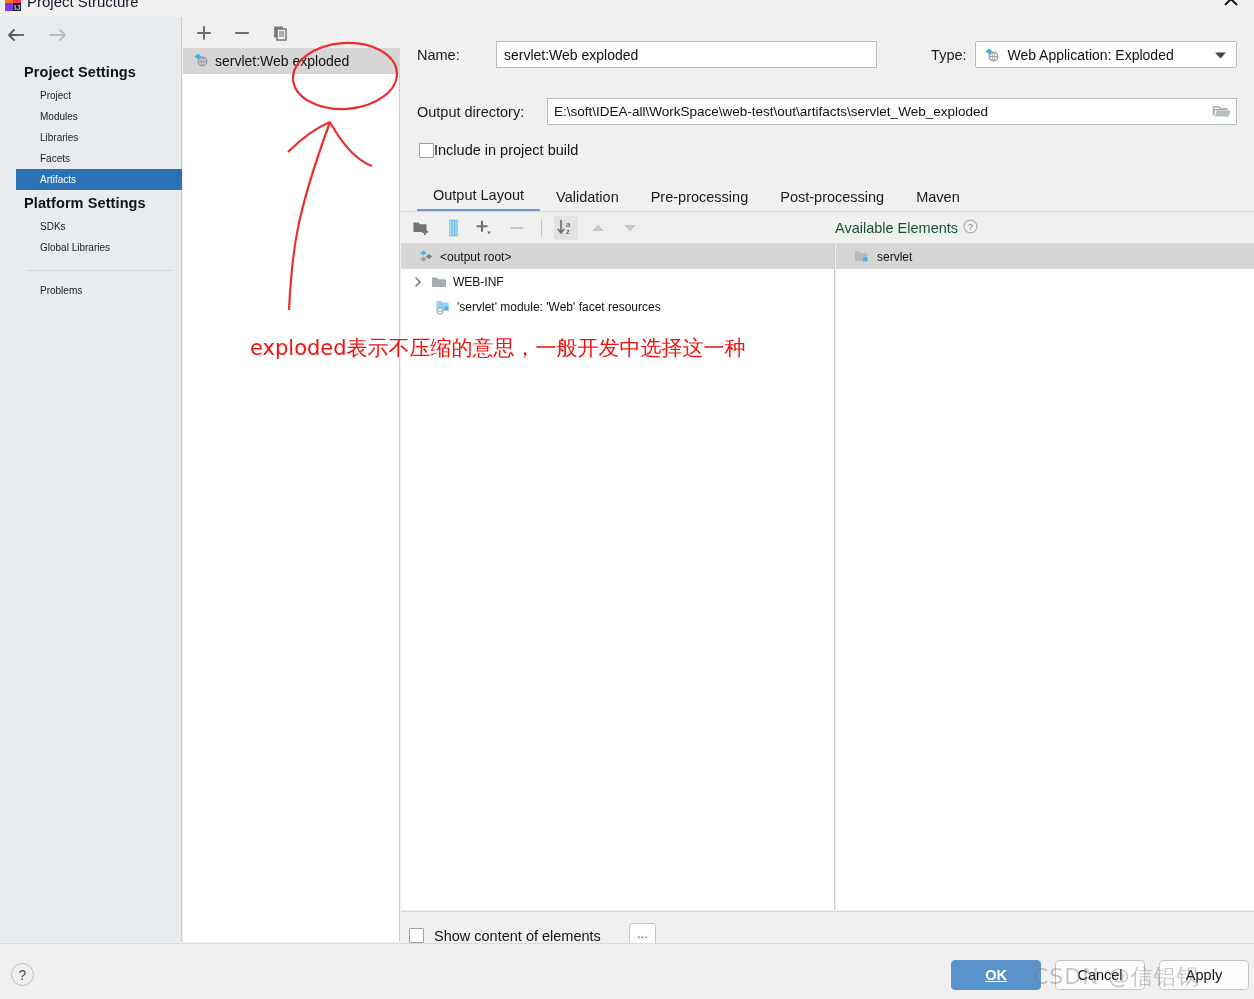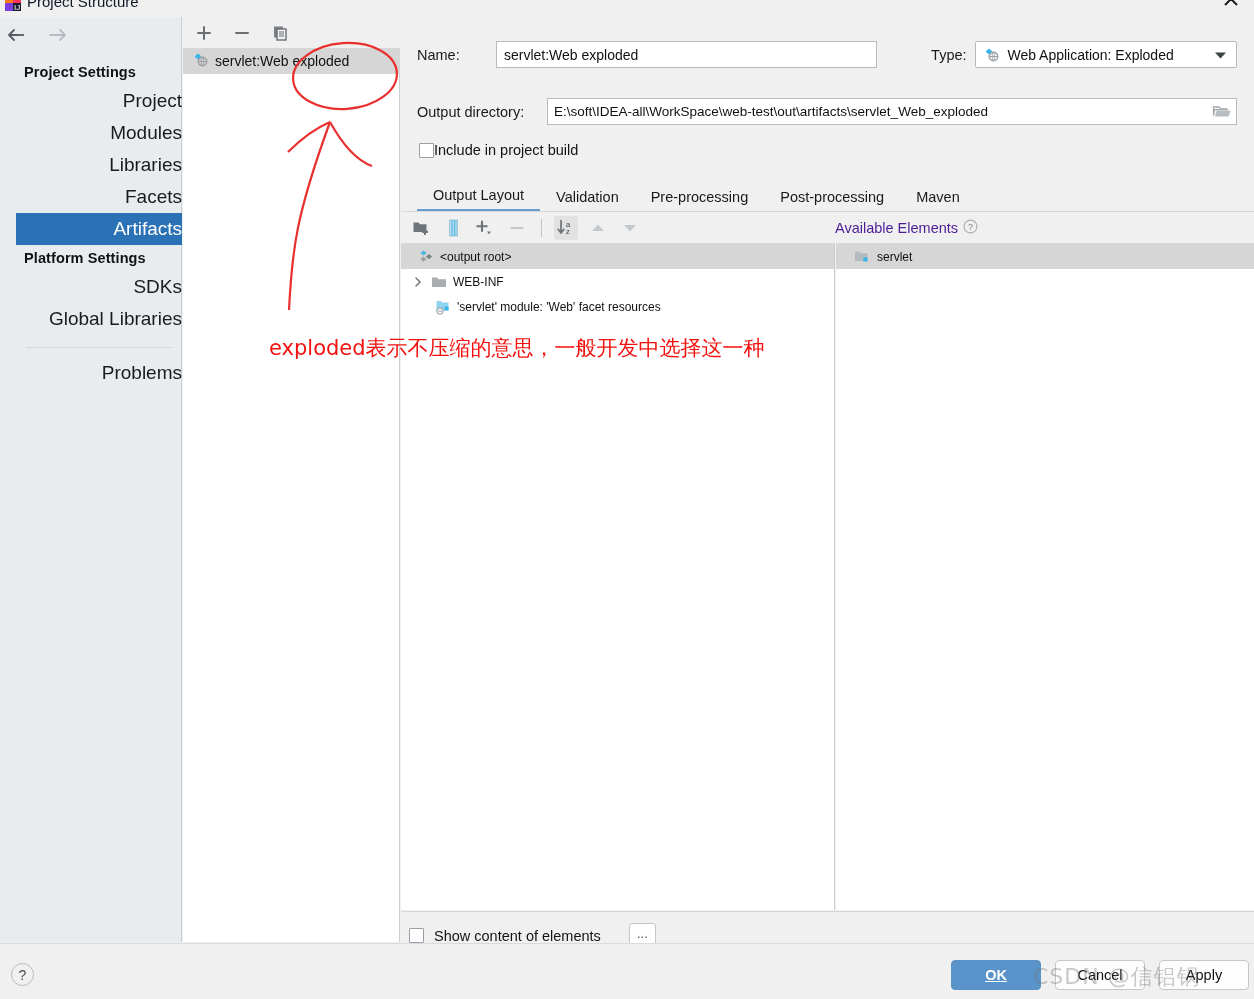--- a/index.html
+++ b/index.html
@@ -45,24 +45,23 @@
     position: absolute; left: 0; top: 0; width: 182px; height: 35px;
     display: flex; align-items: center; padding-left: 4px; gap: 14px;
   }
   .nav-arrow { width: 26px; height: 26px; display: flex; align-items: center; justify-content: center; }
   .side-list { position: absolute; left: 0; top: 42px; width: 182px; padding-left: 16px; }
   .side-group {
     font-weight: bold; font-size: 14.5px; color: #121212;
     padding: 5px 0 5px 8px; letter-spacing: .1px;
   }
   .side-item {
-    font-size: 19px; color: #1b1b1b;
+    font-size: 10px; color: #1b1b1b;
     padding: 5px 0 5px 24px;
     white-space: nowrap;
-    text-align: right;
   }
   .side-item.selected { background: #2a72b5; color: #ffffff; }
   .side-sep { height: 1px; background: #d3d8dc; margin: 12px 10px 0 10px; }
 
   
   .artifact-pane {
     position: absolute; left: 183px; top: 17px; width: 217px; height: 925px;
     background: #ffffff;
     border-right: 1px solid #c9ced2;
   }
@@ -140,21 +139,21 @@
   .layout-toolbar {
     position: absolute; left: 0; top: 195px; width: 853px; height: 31px;
     display: flex; align-items: center; padding-left: 8px; gap: 8px;
   }
   .ltb { width: 24px; height: 24px; display: flex; align-items: center; justify-content: center; }
   .ltb.boxed { background: #e2e2e2; border-radius: 2px; }
   .vsep { width: 1px; height: 18px; background: #c4c4c4; margin: 0 4px; }
   .avail-head {
     position: absolute; left: 434px; top: 195px; height: 31px;
     display: flex; align-items: center; gap: 5px;
-    font-size: 14.5px; color: #4c1d95;
+    font-size: 14.5px; color: #14532d;
   }
 
   
   .pane-left {
     position: absolute; left: 0; top: 226px; width: 434px; height: 667px;
     background: #ffffff; border-right: 1px solid #c9ced2;
     border-top: 1px solid #d4d8db;
   }
   .pane-right {
     position: absolute; left: 435px; top: 226px; width: 418px; height: 667px;
@@ -207,21 +206,21 @@
     left: 1159px; top: 960px; width: 90px;
     background: #fdfdfd; color: #111; border: 1px solid #c3c7cb;
   }
 
   
   .annot-layer {
     position: absolute; left: 0; top: 0; width: 1254px; height: 999px;
     pointer-events: none;
   }
   .annot-text {
-    position: absolute; left: 269px; top: 334px;
+    position: absolute; left: 250px; top: 334px;
     color: #f2110f; font-size: 21px; white-space: nowrap;
     font-family: "DejaVu Sans", sans-serif;
   }
   .watermark {
     position: absolute; left: 1033px; top: 962px;
     font-size: 22px; color: rgba(120,120,120,.40);
     letter-spacing: 1px; white-space: nowrap;
     font-family: "DejaVu Sans", sans-serif;
   }
 </style>

